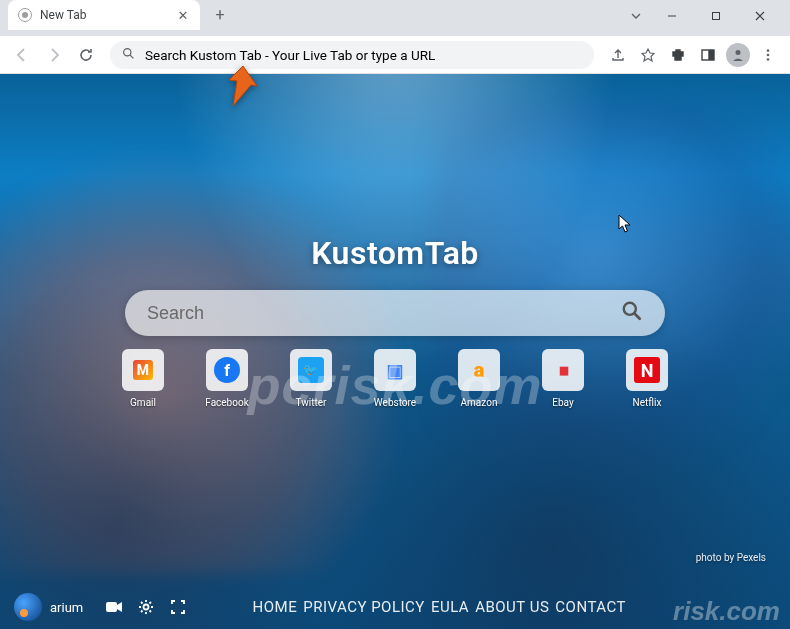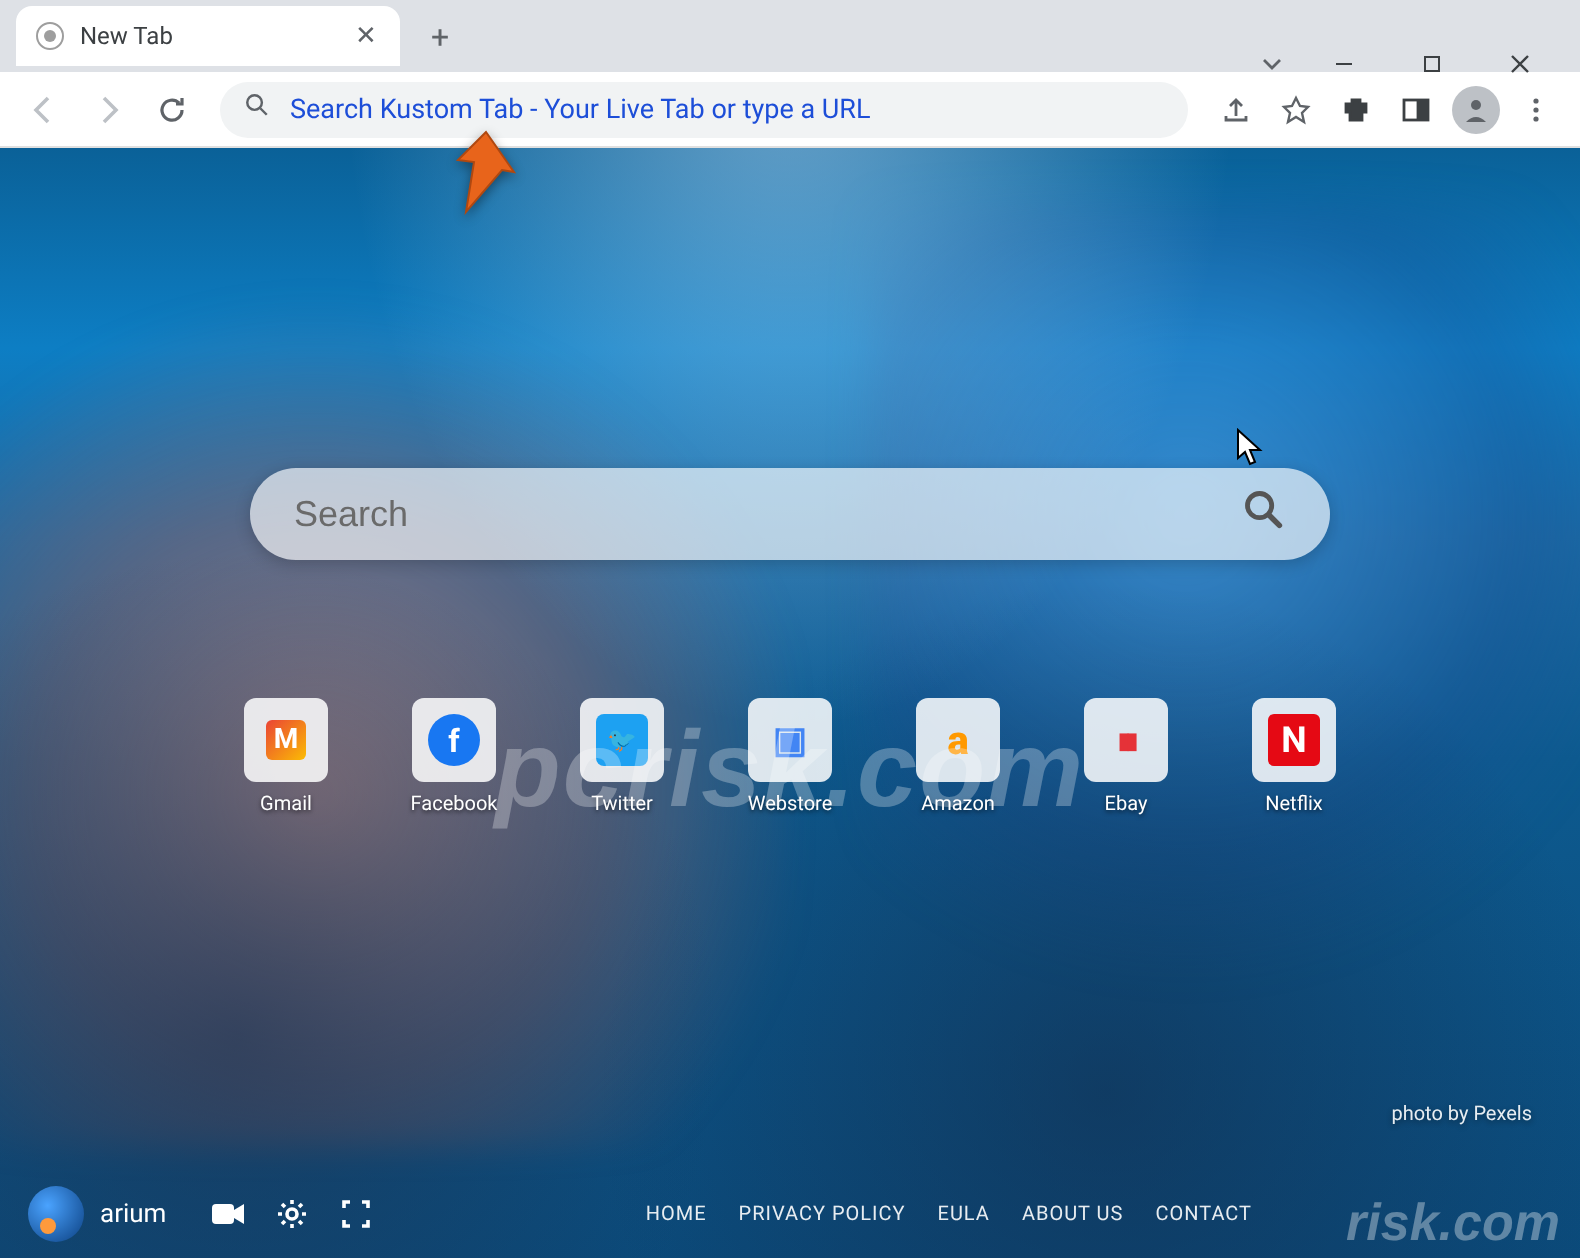--- a/index.html
+++ b/index.html
@@ -10,22 +10,22 @@
   overflow: hidden;
   background: #fff;
   position: relative;
 }
 
 
 .titlebar {
   height: 36px;
   background: #dee1e6;
   display: flex;
-  align-items: center;
-  padding: 16px 8px;
+  align-items: flex-start;
+  padding: 0 8px;
   position: relative;
 }
 .tab {
   background: #fff;
   border-radius: 8px 8px 0 0;
   height: 30px;
   display: flex;
   align-items: center;
   padding: 0 10px;
   font-size: 12px;
@@ -115,21 +115,21 @@
   align-items: center;
   padding: 0 12px;
   margin: 0 6px;
   gap: 10px;
 }
 .omnibox-search-ico {
   color: #5f6368;
   font-size: 13px;
 }
 .omnibox-text {
-  color: #1d4ed8;
+  color: #000000;
   font-size: 13.5px;
   flex: 1;
 }
 .toolbar-right {
   display: flex;
   align-items: center;
   gap: 2px;
 }
 .profile-pic {
   width: 24px; height: 24px;
@@ -320,22 +320,22 @@
 .bot-ico {
   width: 18px; height: 18px;
   display: inline-flex;
   align-items: center;
   justify-content: center;
   color: #fff;
 }
 .footer-links {
   margin-left: auto;
   display: flex;
-  gap: 16px;
-  font-size: 10px;
+  gap: 6px;
+  font-size: 15px;
   letter-spacing: 0.5px;
   opacity: 0.9;
   padding-right: 150px;
 }
 
 
 .arrow {
   position: absolute;
   top: 62px;
   left: 225px;
@@ -476,20 +476,21 @@
         </svg>
     </div>
   </div>
 </div>
 
 <div class="content">
   <div class="bg"></div>
   <div class="bg-light"></div>
 
   <div class="center">
+    <div class="brand">KustomTab</div>
     <div class="searchbox">
       <input class="searchbox-input" type="text" placeholder="Search" style="">
       <span class="searchbox-ico">
         <svg width="22" height="22" viewBox="0 0 20 20">
             <circle cx="8" cy="8" r="5.5" stroke="#555" stroke-width="2.2" fill="none"></circle>
             <line x1="12.5" y1="12.5" x2="17" y2="17" stroke="#555" stroke-width="2.5" stroke-linecap="round"></line>
           </svg>
       </span>
     </div>
   </div>

